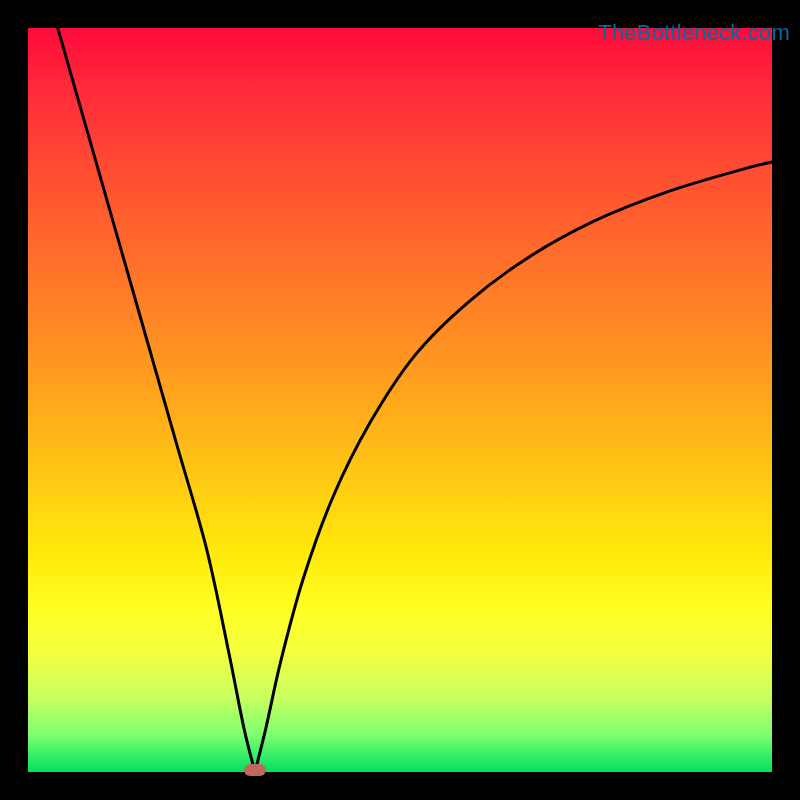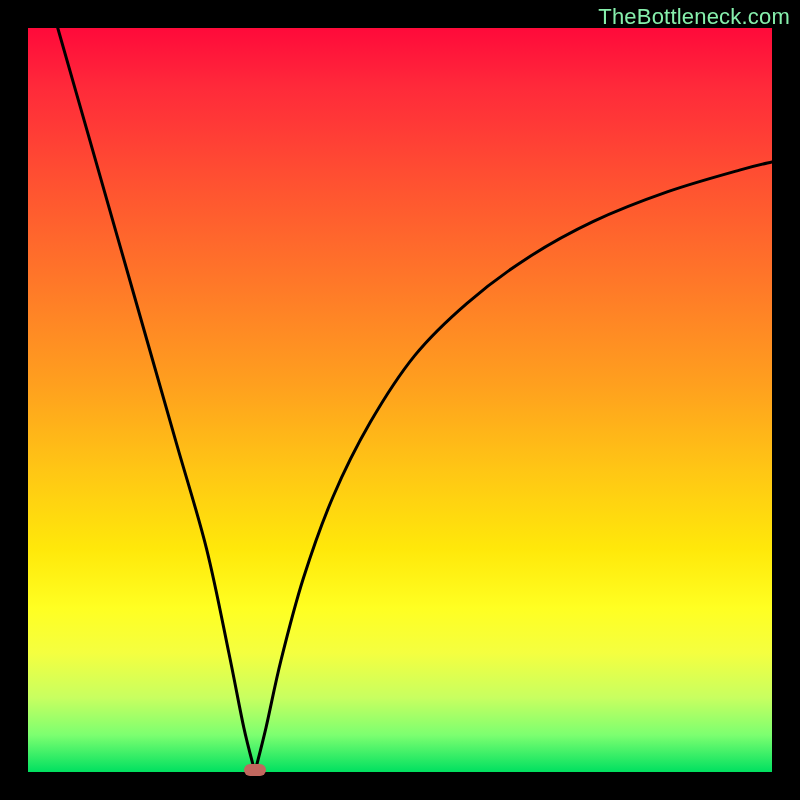--- a/index.html
+++ b/index.html
@@ -27,23 +27,23 @@
       #ffe80a 70%,
       #ffff22 78%,
       #f4ff40 84%,
       #c8ff60 90%,
       #7dff70 95%,
       #00e060 100%
     );
   }
   .watermark {
     position: absolute;
-    top: 4px;
+    top: 20px;
     right: 10px;
-    color: #86efac;
+    color: #0369a1;
     font-size: 22px;
     font-weight: 500;
     letter-spacing: 0.2px;
     z-index: 20;
   }
   svg.curve {
     position: absolute;
     left: 0;
     top: 0;
     width: 744px;

